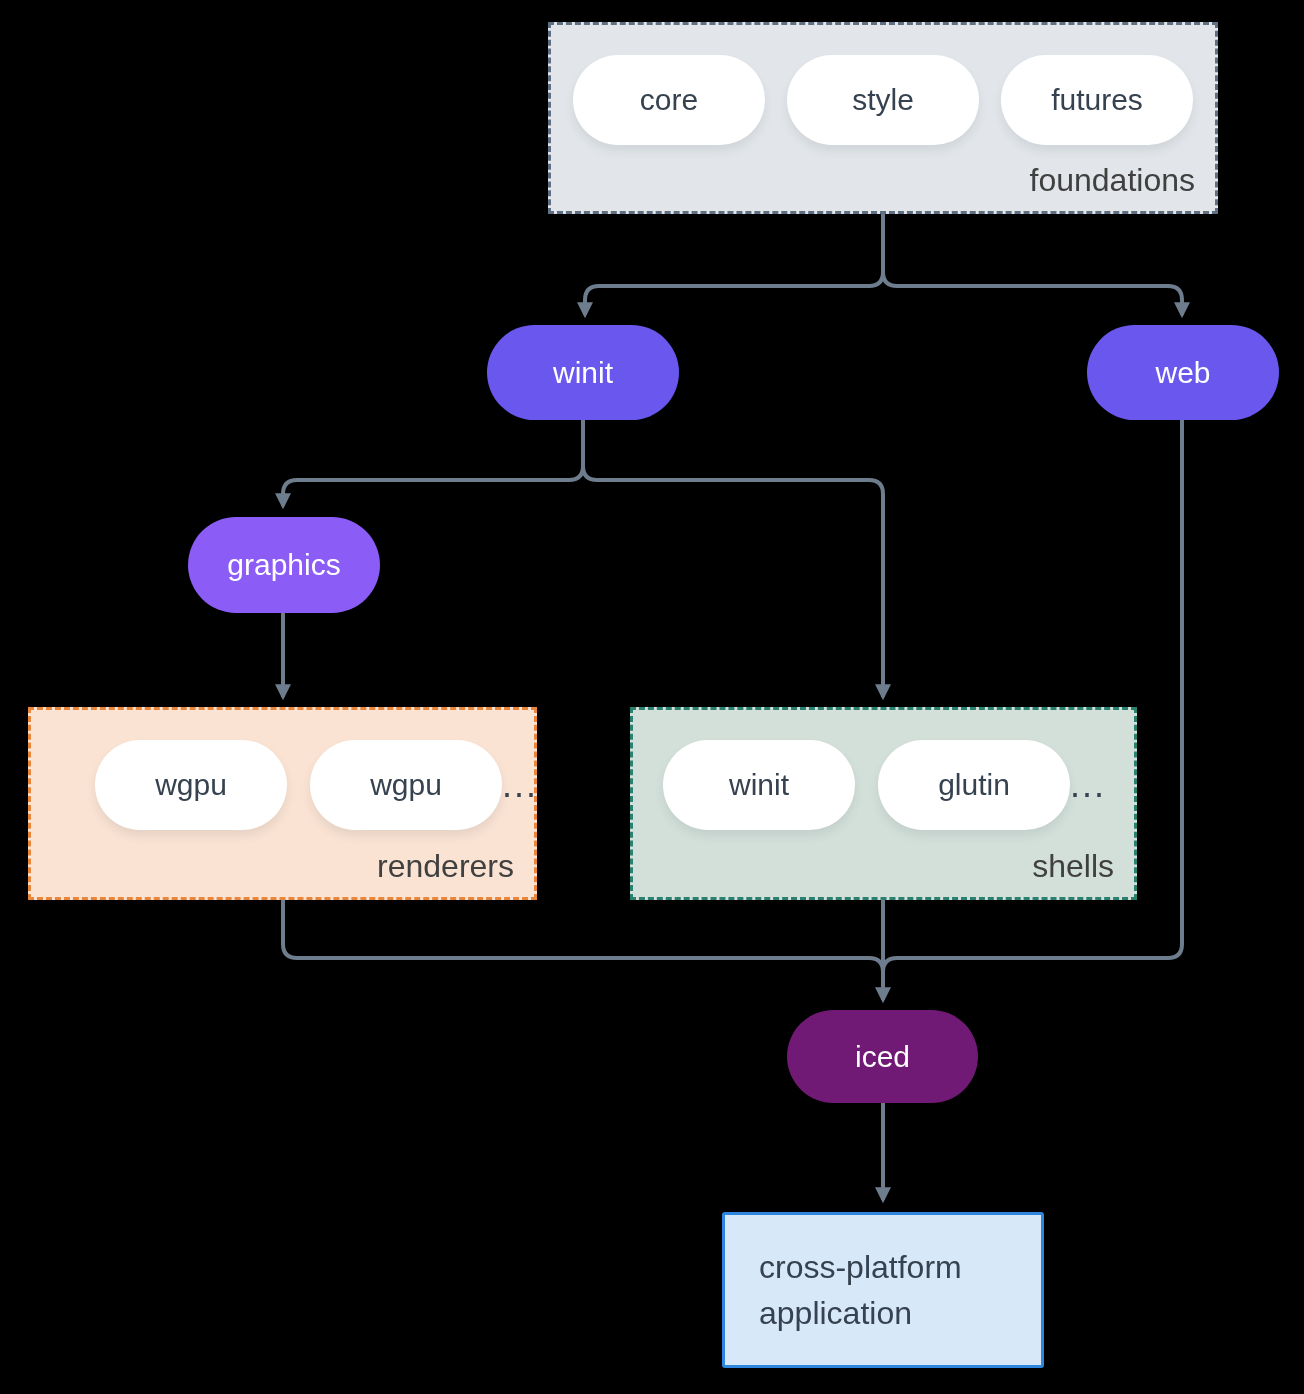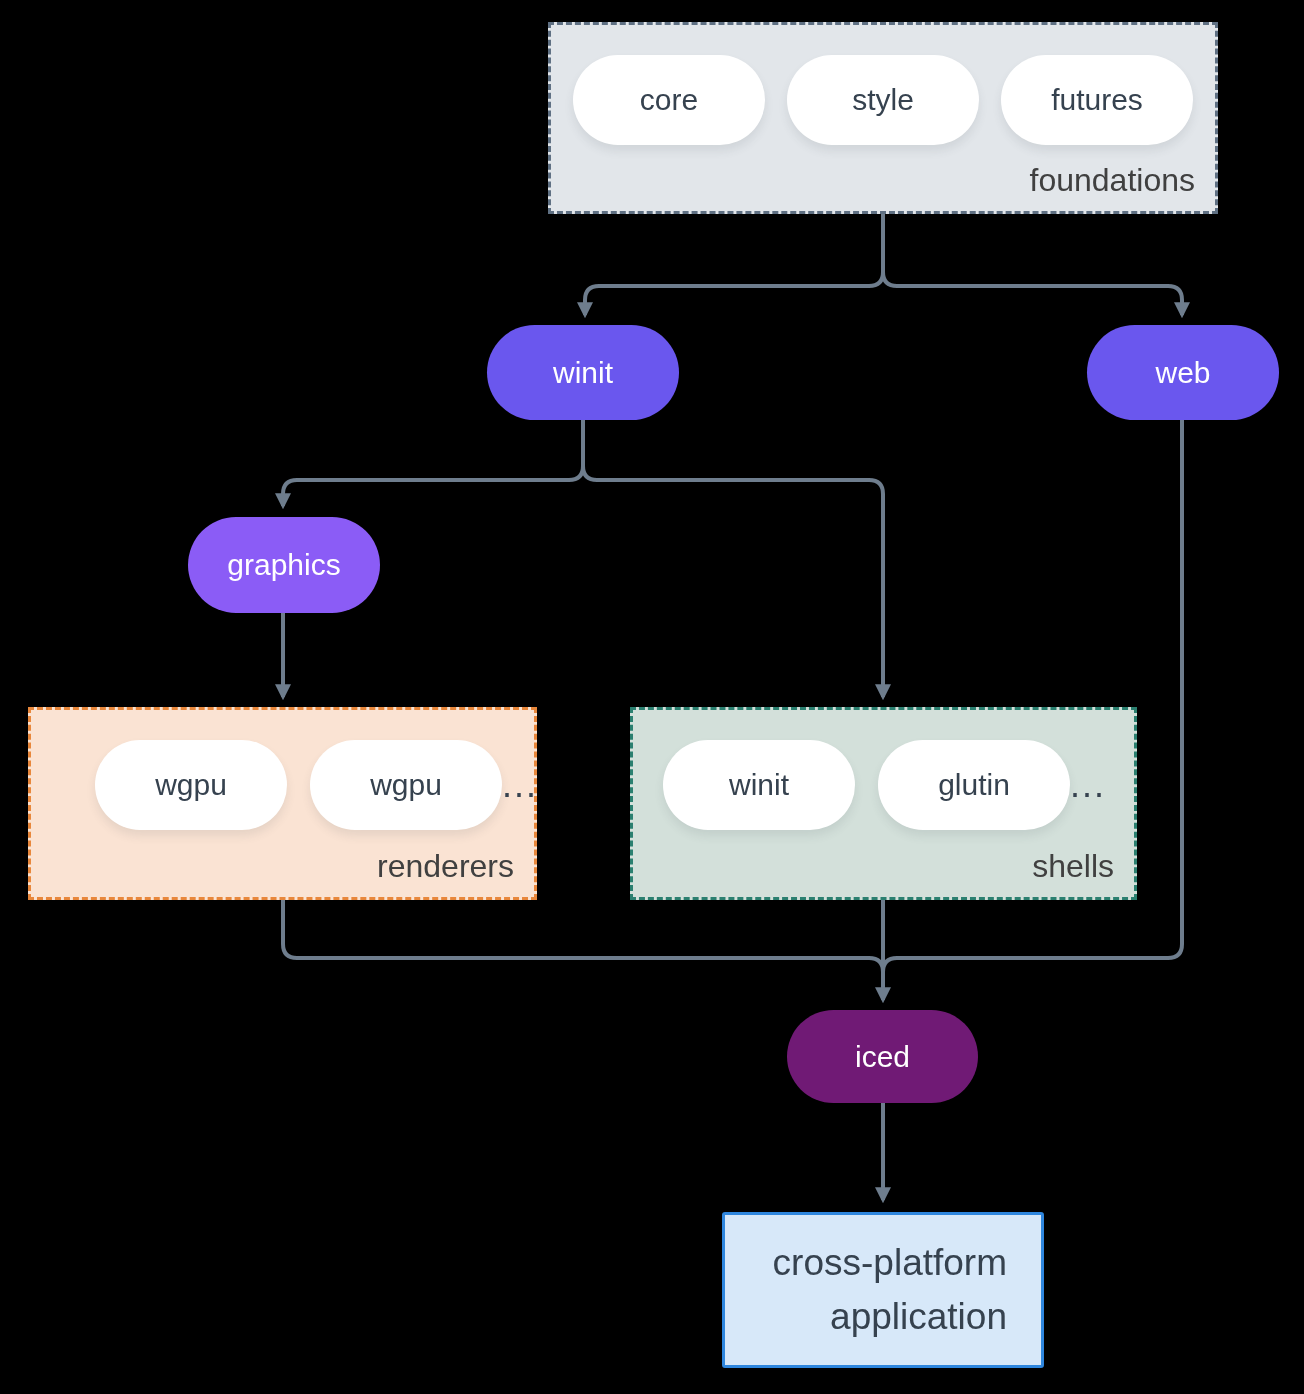--- a/index.html
+++ b/index.html
@@ -90,22 +90,22 @@
 
   
   #application-box {
     left: 722px; top: 1212px; width: 322px; height: 156px;
     background: #d7e8f9;
     border: 3px solid #2e86de;
     border-radius: 3px;
     display: flex;
     align-items: center;
     justify-content: center;
-    text-align: right;
-    font-size: 37px;
+    text-align: left;
+    font-size: 32px;
     line-height: 1.45;
     color: #36424f;
     padding: 0 34px;
   }
 
   
   #edges path.edge {
     fill: none;
     stroke-width: 4px;
     stroke-linecap: butt;

